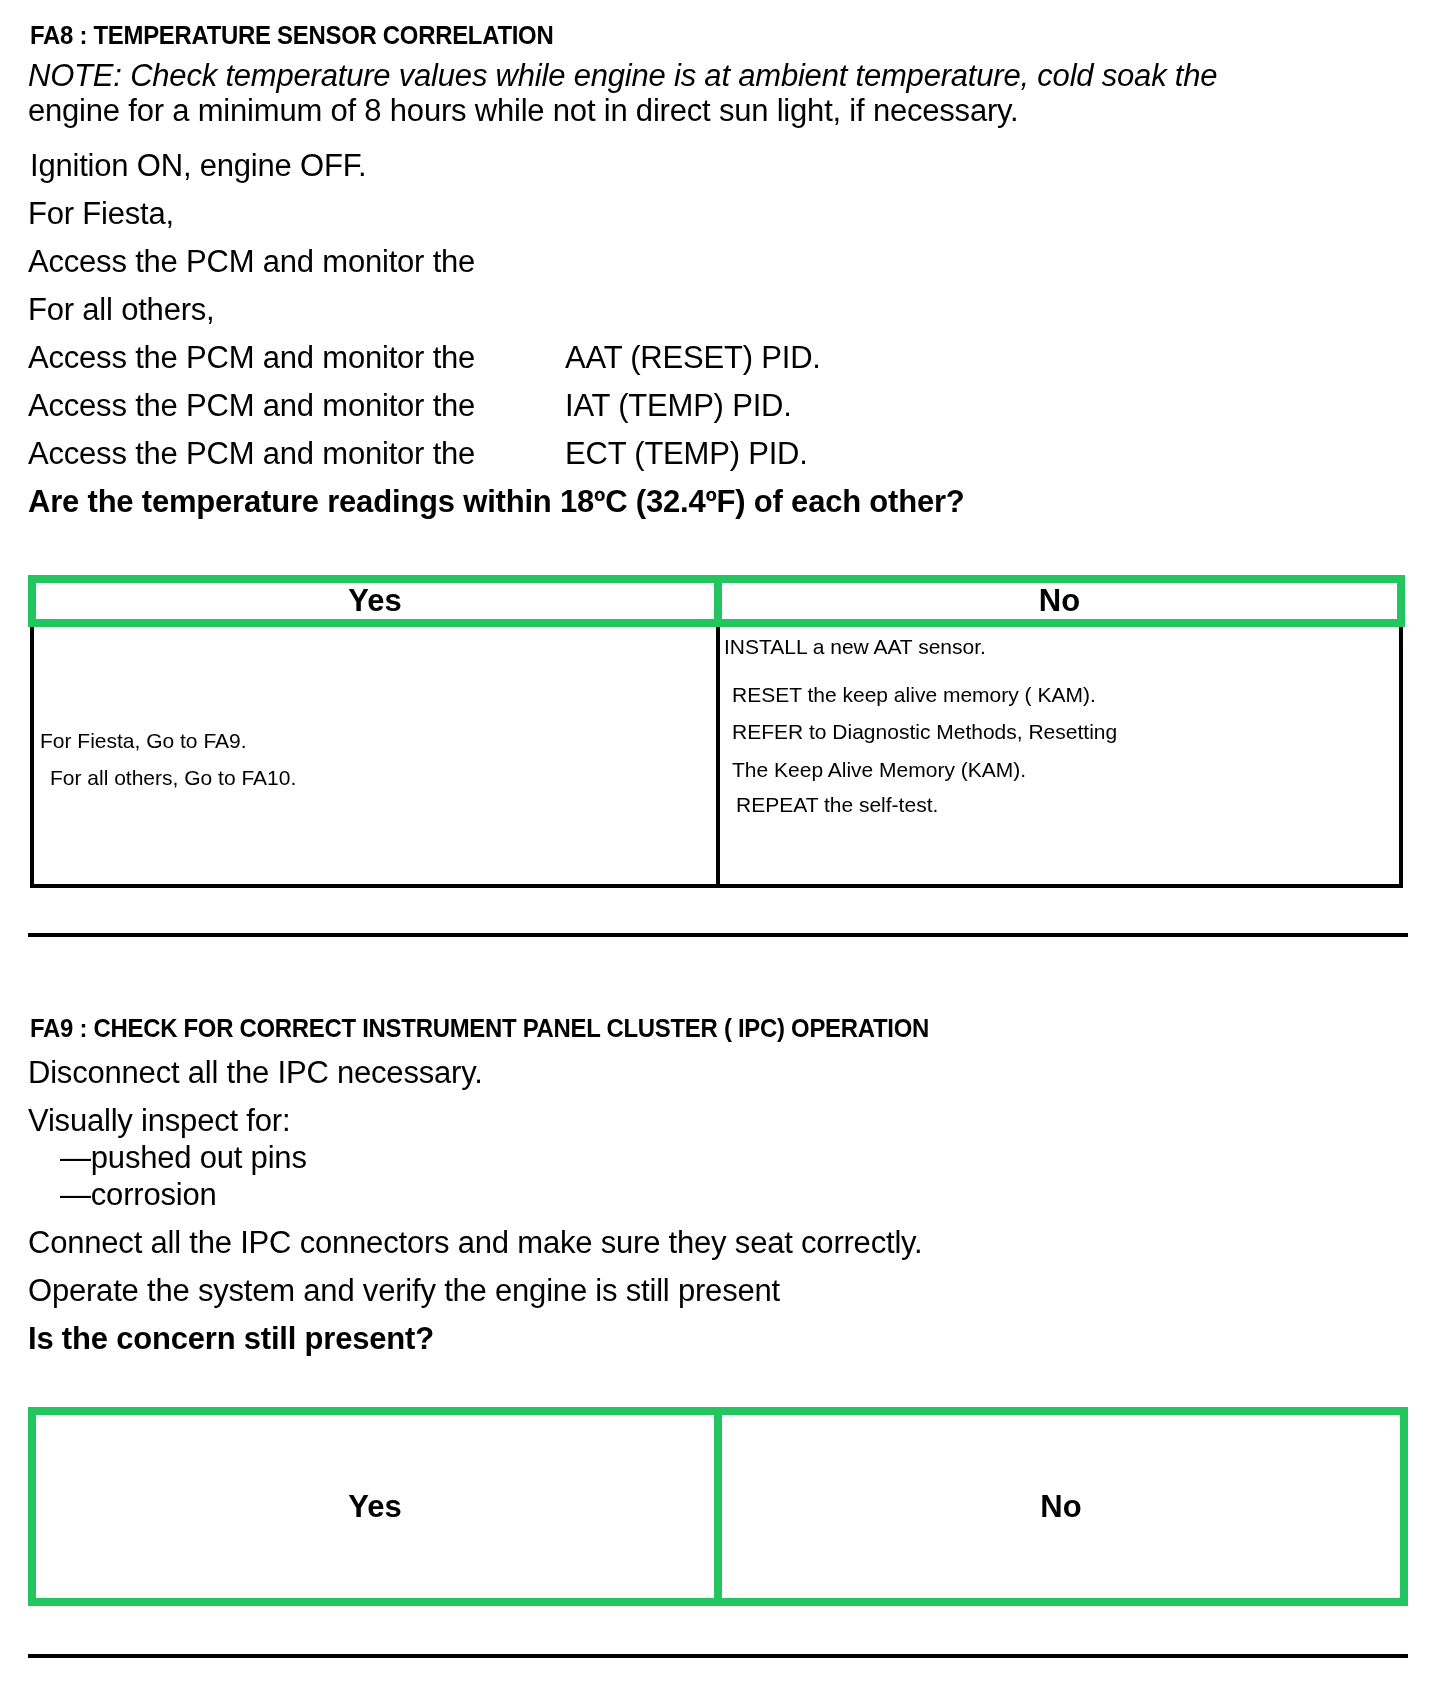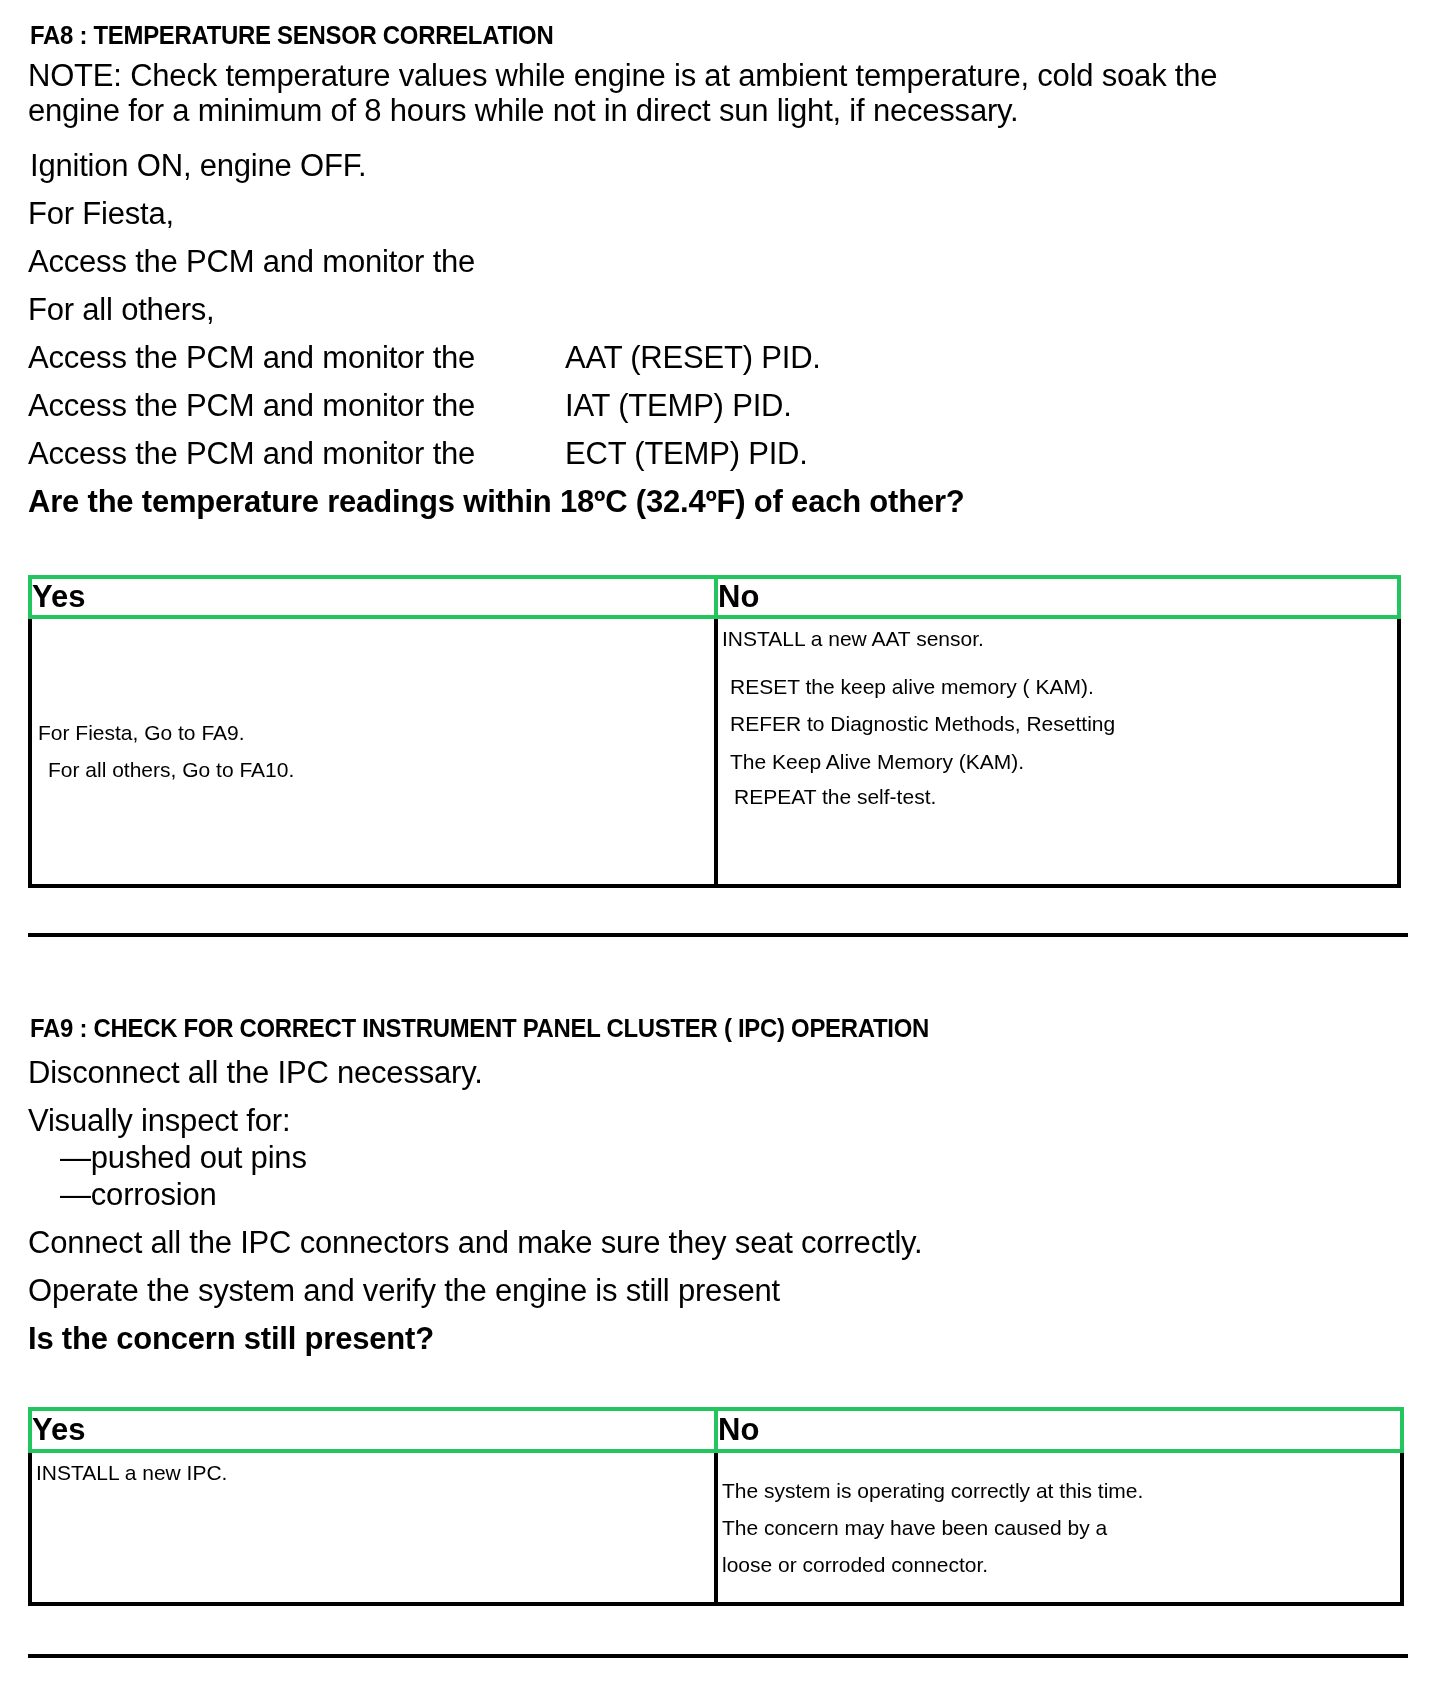--- a/index.html
+++ b/index.html
@@ -40,43 +40,43 @@
     table.decision {
       position: absolute;
       left: 28px;
       border-collapse: collapse;
       border: 4px solid #000;
       table-layout: fixed;
     }
     table.decision th {
       font-size: 31px;
       font-weight: bold;
-      text-align: left;
-      border: 4px solid #22c55e;
+      text-align: center;
+      border: 8px solid #22c55e;
       padding: 0;
       height: 36px;
       line-height: 36px;
     }
     table.decision td {
       border: 4px solid #000;
       vertical-align: top;
       padding: 0;
       position: relative;
       font-size: 21px;
       line-height: 36px;
     }
     .cell-line { position: absolute; white-space: nowrap; }
   </style>
 </head>
 <body>
 
 <div>
   <div class="abs heading" style="left:30px; top:20px;">FA8 : TEMPERATURE SENSOR CORRELATION</div>
 
-  <div class="abs line" style="left:28px; top:58px;">NOTE: Check temperature values while engine is at ambient temperature, cold soak the</div>
+  <div class="abs line" style="left:28px; top:58px;font-style:italic;">NOTE: Check temperature values while engine is at ambient temperature, cold soak the</div>
   <div class="abs line" style="left:28px; top:93px;">engine for a minimum of 8 hours while not in direct sun light, if necessary.</div>
 
   <div class="abs line" style="left:30px; top:148px;">Ignition ON, engine OFF.</div>
   <div class="abs line" style="left:28px; top:196px;">For Fiesta,</div>
 
   <div class="abs line" style="left:28px; top:244px; width:1300px;">
     <span>Access the PCM and monitor the</span>
   </div>
 
   <div class="abs line" style="left:28px; top:292px;">For all others,</div>
@@ -140,27 +140,17 @@
   <table class="decision" style="top:1407px; width:1372px; height:199px;">
     <colgroup>
       <col style="width:686px;">
       <col style="width:686px;">
     </colgroup>
     <tbody>
         <tr style="height:42px;">
       <th>Yes</th>
       <th>No</th>
     </tr>
-    <tr>
-      <td>
-        <div class="cell-line" style="left:4px; top:2px;">INSTALL a new IPC.</div>
-      </td>
-      <td>
-        <div class="cell-line" style="left:4px; top:20px;">The system is operating correctly at this time.</div>
-        <div class="cell-line" style="left:4px; top:57px;">The concern may have been caused by a</div>
-        <div class="cell-line" style="left:4px; top:94px;">loose or corroded connector.</div>
-      </td>
-    </tr>
   </tbody>
     </table>
 </div>
 
 <div class="rule" style="top:1654px;"></div>
 
 </body></html>

